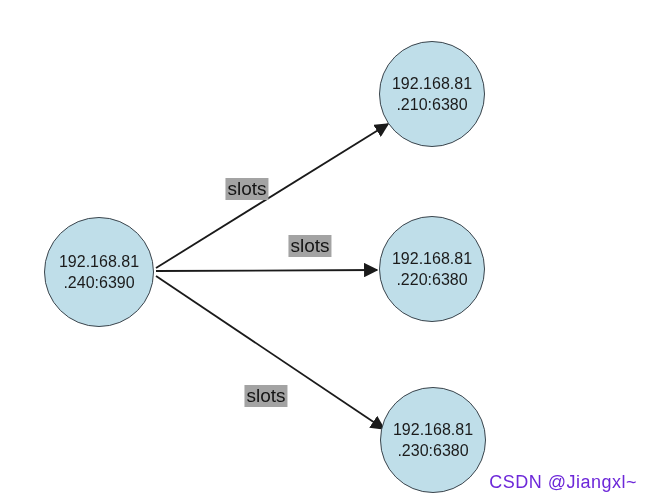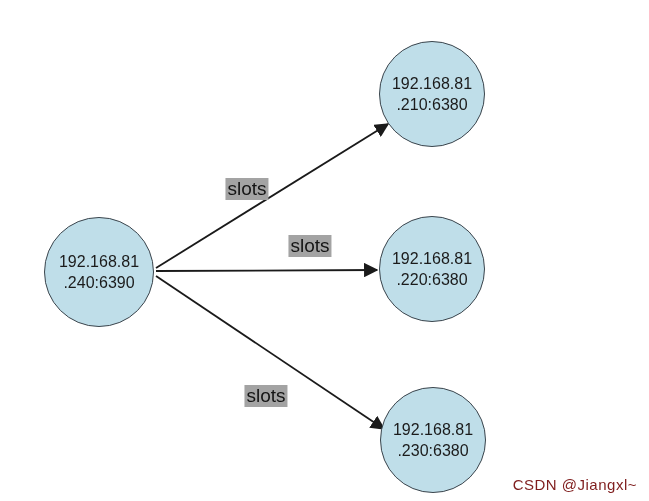--- a/index.html
+++ b/index.html
@@ -56,22 +56,22 @@
     background: #a3a3a3;
     padding: 0 2px;
   }
   .edge-label-1 { left: 247px; top: 189px; }
   .edge-label-2 { left: 310px; top: 246px; }
   .edge-label-3 { left: 266px; top: 396px; }
   .watermark {
     position: absolute;
     right: 12px;
     bottom: 8px;
-    font-size: 15px;
-    color: #7f1d1d;
+    font-size: 18px;
+    color: #6d28d9;
     letter-spacing: 0.5px;
   }
 </style>
 </head>
 <body>
 
 <div class="canvas">
 
   <svg class="edges-svg" viewBox="0 0 649 501" xmlns="http://www.w3.org/2000/svg">
     <defs>

